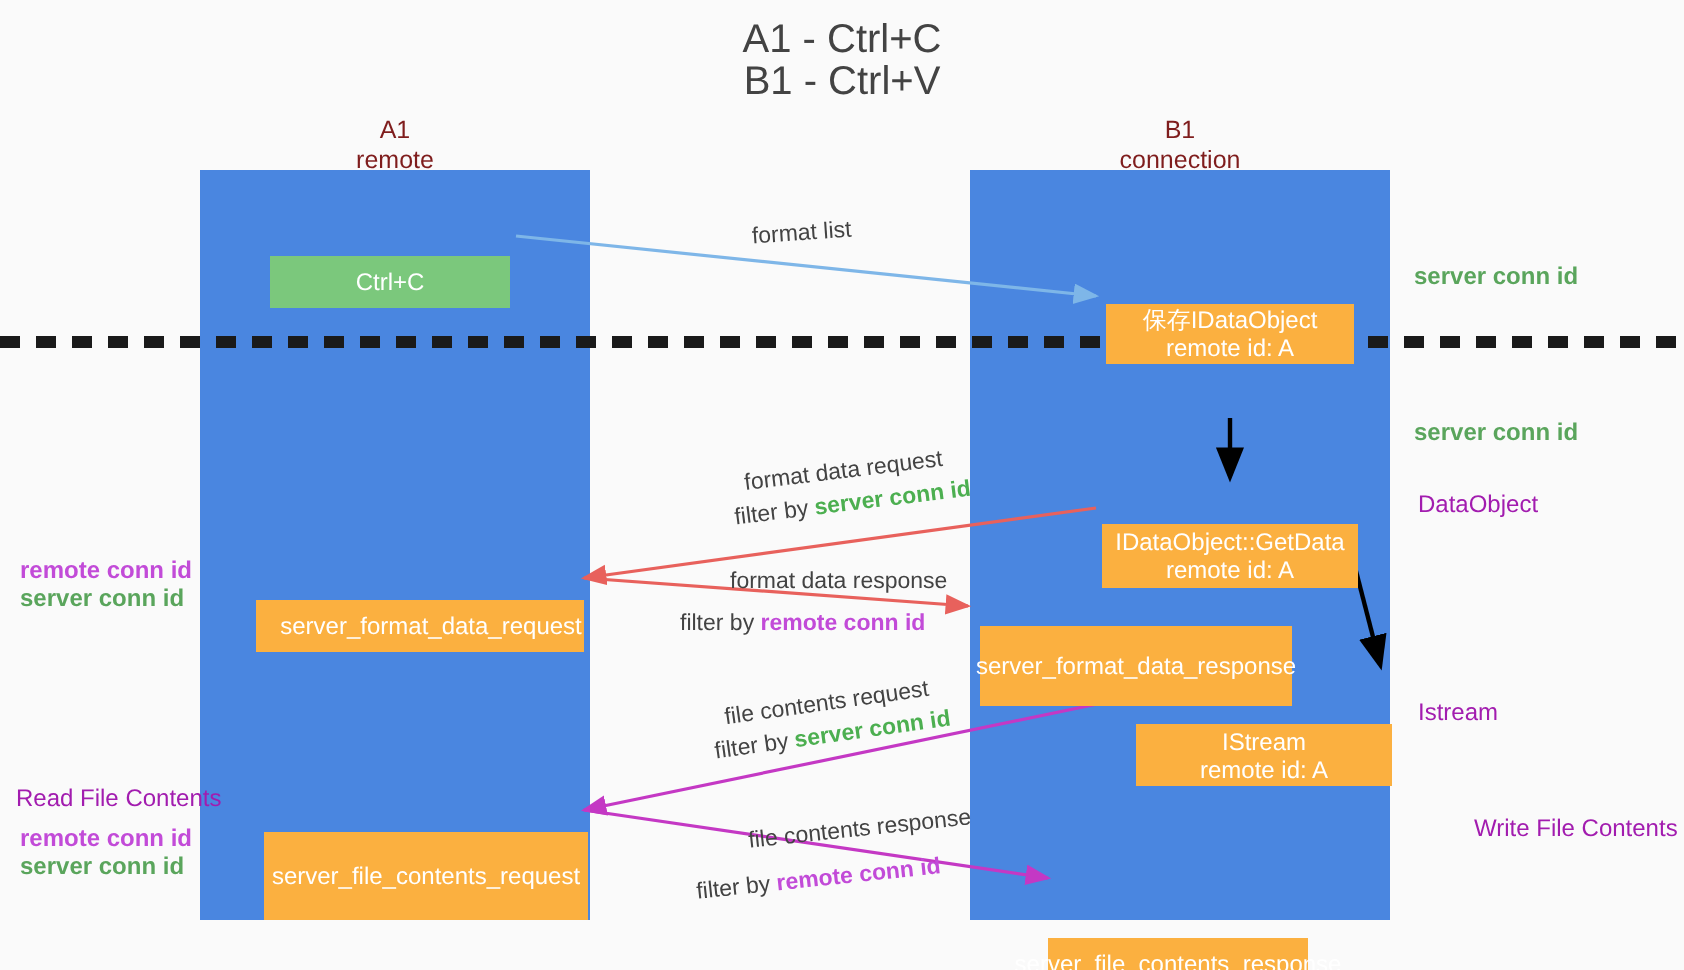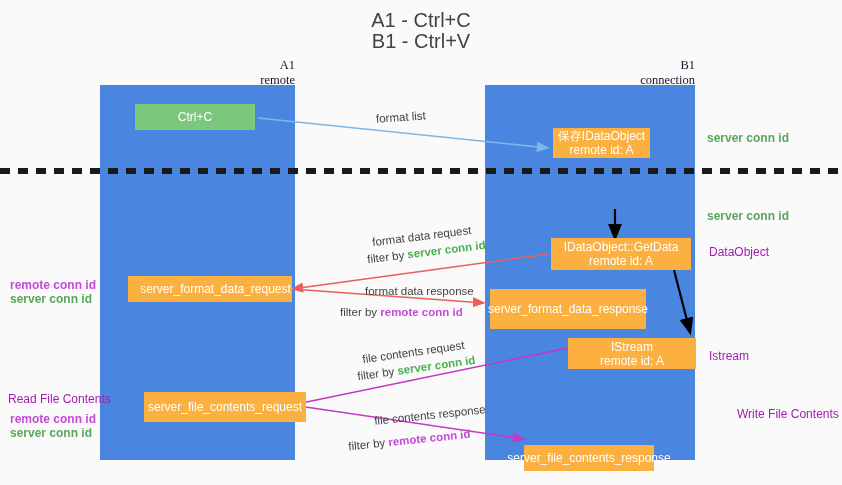--- a/index.html
+++ b/index.html
@@ -21,42 +21,42 @@
     top: 10px;
     width: 842px;
     text-align: center;
     font-size: 20px;
     line-height: 21px;
     color: #434343;
     white-space: pre-line;
   }
   .col-header {
     position: absolute;
-    text-align: right;
+    text-align: center;
     font-size: 12.5px;
     line-height: 15px;
-    color: #0f172a;
+    color: #7f1d1d;
     white-space: pre-line;
-    font-family: Liberation Serif, serif;
   }
   .column {
     position: absolute;
     background: #4a86e0;
   }
   .node {
     position: absolute;
     box-sizing: border-box;
     display: flex;
     align-items: center;
     justify-content: center;
     text-align: center;
     color: #ffffff;
     font-size: 12px;
     line-height: 14px;
     white-space: pre-line;
+    margin-top: 24px;
   }
   .node.orange { background: #fbb040; }
   .node.green { background: #7bc87c; }
   .side-label {
     position: absolute;
     font-size: 12px;
     line-height: 15px;
     color: #a21caf;
     white-space: pre-line;
   }
@@ -130,35 +130,35 @@
 
     <line x1="674" y1="270" x2="690" y2="332" stroke="#000000" stroke-width="2.2" marker-end="url(#ar-blk)"></line>
 
     <line x1="568" y1="348" x2="292" y2="405" stroke="#c438c4" stroke-width="1.6" marker-end="url(#ar-mag)"></line>
 
     <line x1="292" y1="405" x2="524" y2="439" stroke="#c438c4" stroke-width="1.6" marker-end="url(#ar-mag)"></line>
   </svg>
 
   <div class="node green" style="left:135px; top:104px; width:120px; height:26px;">Ctrl+C</div>
 
-  <div class="node orange" style="left:553px; top:128px; width:97px; height:30px;">保存IDataObject
+  <div class="node orange" style="left:553px; top:128px; width:124px; height:30px;">保存IDataObject
 remote id: A</div>
 
 
-  <div class="node orange" style="left:551px; top:238px; width:140px; height:32px;">IDataObject::GetData
+  <div class="node orange" style="left:551px; top:238px; width:128px; height:32px;">IDataObject::GetData
 remote id: A</div>
 
   <div class="node orange" style="left:128px; top:276px; width:164px; height:26px;padding-left:11px;">server_format_data_request</div>
 
   <div class="node orange" style="left:490px; top:289px; width:156px; height:40px;">server_format_data_response</div>
 
   <div class="node orange" style="left:568px; top:338px; width:128px; height:31px;">IStream
 remote id: A</div>
 
-  <div class="node orange" style="left:144px; top:392px; width:162px; height:30px;">server_file_contents_request</div>
+  <div class="node orange" style="left:132px; top:392px; width:162px; height:44px;">server_file_contents_request</div>
 
   <div class="node orange" style="left:524px; top:445px; width:130px; height:26px;">server_file_contents_response</div>
 
   <div class="side-label green-bold" style="left:707px; top:131px;">server conn id</div>
   <div class="side-label green-bold" style="left:707px; top:209px;">server conn id</div>
   <div class="side-label" style="left:709px; top:245px;">DataObject</div>
   <div class="side-label" style="left:709px; top:349px;">Istream</div>
   <div class="side-label" style="left:709px; top:407px;margin-left:28px;">Write File Contents</div>
 
   <div class="side-label purple-bold" style="left:10px; top:278px;">remote conn id</div>

